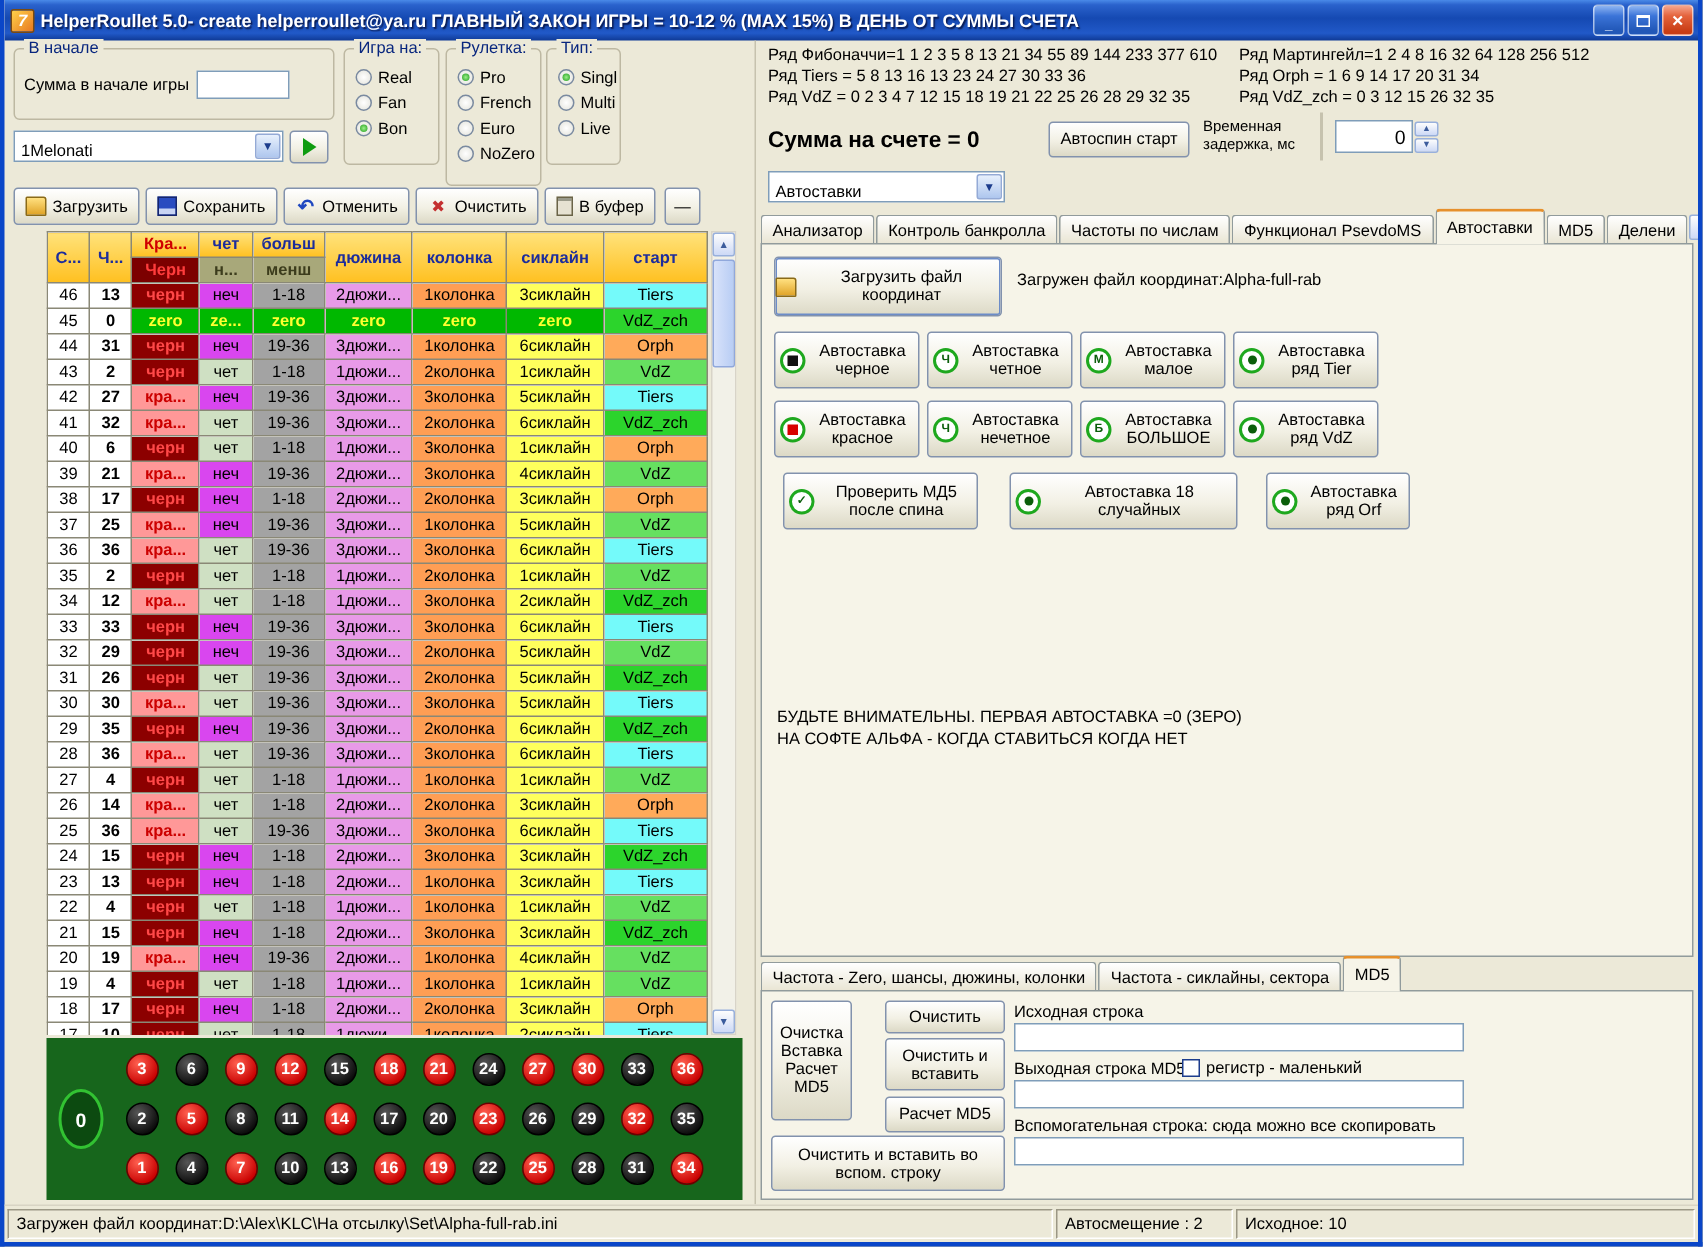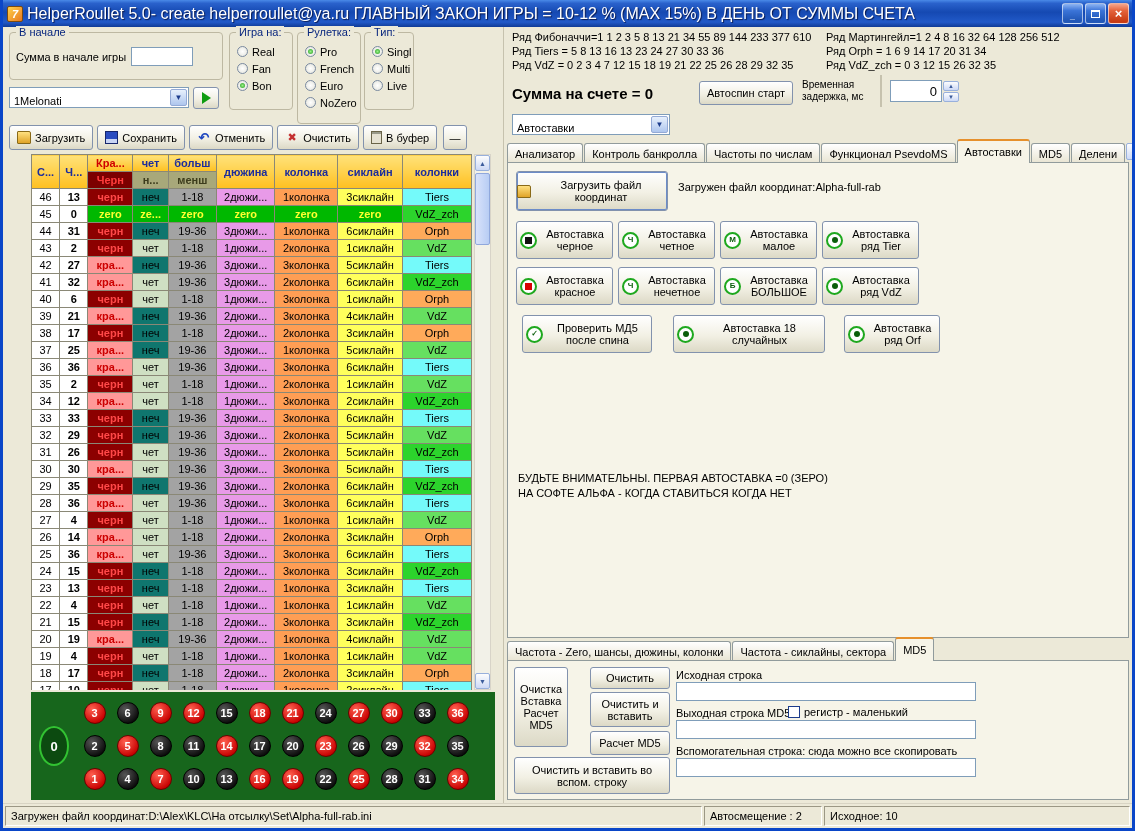--- a/index.html
+++ b/index.html
@@ -5,21 +5,21 @@
   *{box-sizing:border-box;margin:0;padding:0}
   body{margin:0;background:#444;font-family:"Liberation Sans",sans-serif}
   #win{position:relative;width:1135px;height:831px;background:#ece9d8;font-size:11px;
        border:3px solid #0a46c8;border-top:none;overflow:hidden}
   
   .titlebar{height:27px;display:flex;align-items:center;padding:0 3px 0 4px;
     background:linear-gradient(180deg,#4a8ae8 0%,#2a62cc 12%,#1549b2 45%,#2159c8 82%,#0f3a96 100%)}
   .app-icon{width:16px;height:16px;margin-right:4px;flex:none;display:flex;align-items:center;justify-content:center;
     background:linear-gradient(135deg,#ffd24a,#e87820);border:1px solid #7a4a10;border-radius:2px;
     color:#fff;font-weight:bold;font-style:italic;font-size:11px}
-  .title-text{color:#fff;font-size:16px;font-weight:normal;flex:1;white-space:nowrap;overflow:hidden;
+  .title-text{color:#fff;font-size:12px;font-weight:bold;flex:1;white-space:nowrap;overflow:hidden;
     text-shadow:1px 1px 1px rgba(0,0,30,.7)}
   .winbtn{width:21px;height:21px;margin-left:2px;border:1px solid rgba(255,255,255,.6);border-radius:3px;
     color:#fff;font-size:11px;font-weight:bold;display:flex;align-items:center;justify-content:center;cursor:default}
   .winbtn.min{align-items:flex-end;padding-bottom:2px;font-size:9px}
   .winbtn.min,.winbtn.max{background:linear-gradient(180deg,#8db4f2 0%,#3b74d8 35%,#2258b8 85%)}
   .winbtn.close{background:linear-gradient(180deg,#f5a58c 0%,#e4633c 35%,#c83c14 90%);font-size:13px}
   .restore-glyph{width:9px;height:8px;border:1px solid #fff;border-top-width:2px}
   
   .main{position:absolute;top:27px;left:0;right:0;bottom:25px}
   .left{position:absolute;left:0;top:0;width:498px;height:100%}
@@ -68,21 +68,21 @@
   .hh{background:linear-gradient(#ffe27a,#ffc020);color:#1c2c9c}
   .hh.hred{color:#d00000}
   .hsubc{background:#7c0000;color:#ff3c3c;font-size:10px;height:9px}
   .hsub{background:#a8a87a;color:#3c3c1c;font-size:10px;height:9px}
   .cell-spin{background:#fff}
   .cell-num{background:#fff;font-weight:bold}
   .c-black{background:#8c0000;color:#ff4848;font-weight:bold}
   .c-red{background:#ff9898;color:#cc0000;font-weight:bold}
   .c-zero{background:#00b800;color:#ffff30;font-weight:bold}
   .p-even{background:#cfe0c3}
-  .p-odd{background:#0f766e}
+  .p-odd{background:#d946ef}
   .h-range{background:#a3a3a3}
   .d-doz{background:#e89ae8}
   .k-col{background:#ff9e54}
   .s-six{background:#ffff5c}
   .sec-tiers{background:#74fafa}
   .sec-orph{background:#ffaa5a}
   .sec-vdz{background:#66e060}
   .sec-zch{background:#2cd42c}
   .sbar{position:absolute;top:0;right:0;width:17px;height:100%;background:#f2f1e8;
     border:1px solid #d8d4c8;display:flex;flex-direction:column;align-items:center}
@@ -294,21 +294,21 @@
           <thead>
               <tr>
                 <th class="hh" rowspan="2">С...</th>
                 <th class="hh" rowspan="2">Ч...</th>
                 <th class="hh hred">Кра...</th>
                 <th class="hh">чет</th>
                 <th class="hh">больш</th>
                 <th class="hh" rowspan="2">дюжина</th>
                 <th class="hh" rowspan="2">колонка</th>
                 <th class="hh" rowspan="2">сиклайн</th>
-                <th class="hh" rowspan="2">колонки</th>
+                <th class="hh" rowspan="2">старт</th>
               </tr>
               <tr>
                 <th class="hsubc">Черн</th>
                 <th class="hsub">н...</th>
                 <th class="hsub">менш</th>
               </tr>
             </thead>
           <tbody>
               <tr>
                 <td class="cell-spin">46</td>

